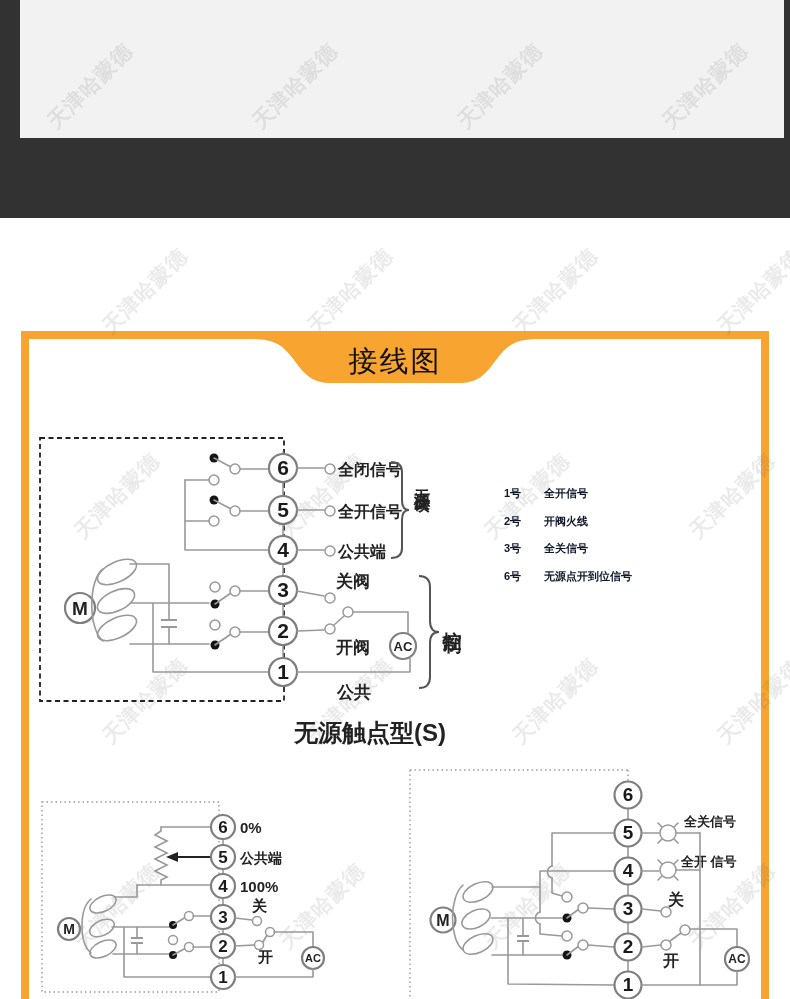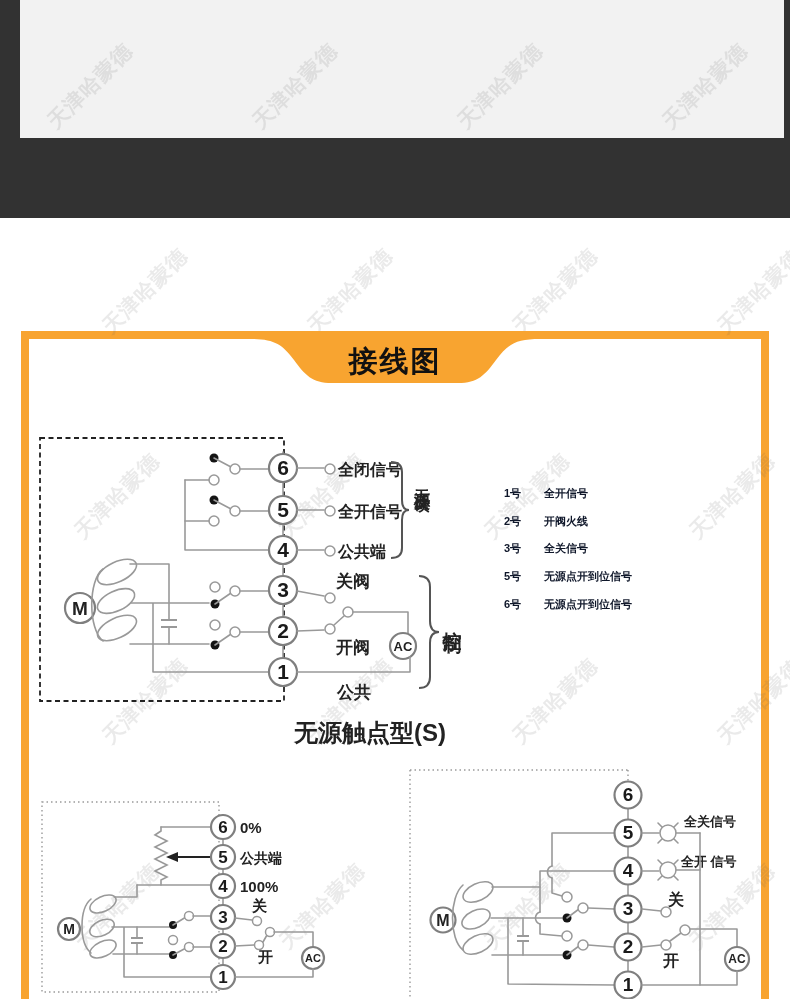--- a/index.html
+++ b/index.html
@@ -6,21 +6,21 @@
   body{width:790px;height:999px;position:relative;overflow:hidden;background:#fff;
        font-family:"Liberation Sans","DejaVu Sans",sans-serif;}
   .abs{position:absolute;}
   
   .hdr{left:0;top:0;width:790px;height:218px;background:#323232;}
   .hdr-inner{left:20px;top:0;width:764px;height:138px;background:#f2f2f2;}
   
   .panel{left:21px;top:331px;width:748px;height:700px;border:8px solid #F8A430;
          box-sizing:border-box;background:#fff;}
   .banner-title{left:295px;top:342px;width:200px;text-align:center;font-size:29px;
-                font-weight:bold;color:#111;letter-spacing:2px;}
+                font-weight:normal;color:#111;letter-spacing:2px;}
   
   .wm{position:absolute;font-size:21px;font-weight:bold;color:rgba(90,90,90,0.13);
       transform:rotate(-45deg);white-space:nowrap;letter-spacing:1px;pointer-events:none;}
   
   svg.diagram{left:0;top:0;}
   .wire{stroke:#999;stroke-width:1.6;fill:none;stroke-linecap:round;}
   .capline{stroke:#999;stroke-width:2.2;fill:none;}
   .term{stroke:#7f7f7f;stroke-width:2.2;fill:#fff;}
   .node{stroke:#999;stroke-width:1.5;fill:#fff;}
   .dot{fill:#141414;stroke:none;}
@@ -306,24 +306,20 @@
   </div>
   <div class="row">
     <span class="num">2号</span>
     <span>开阀火线</span>
   </div>
   <div class="row">
     <span class="num">3号</span>
     <span>全关信号</span>
   </div>
   <div class="row">
-    <span class="num">5号</span>
-    <span>无源点开到位信号</span>
-  </div>
-  <div class="row">
     <span class="num">6号</span>
     <span>无源点开到位信号</span>
   </div>
 </div>
 
 <div class="abs caption">无源触点型(S)</div>
 
 <div class="abs vlabel v-feedback">无源反馈</div>
 <div class="abs vlabel v-control">控制</div>
 

